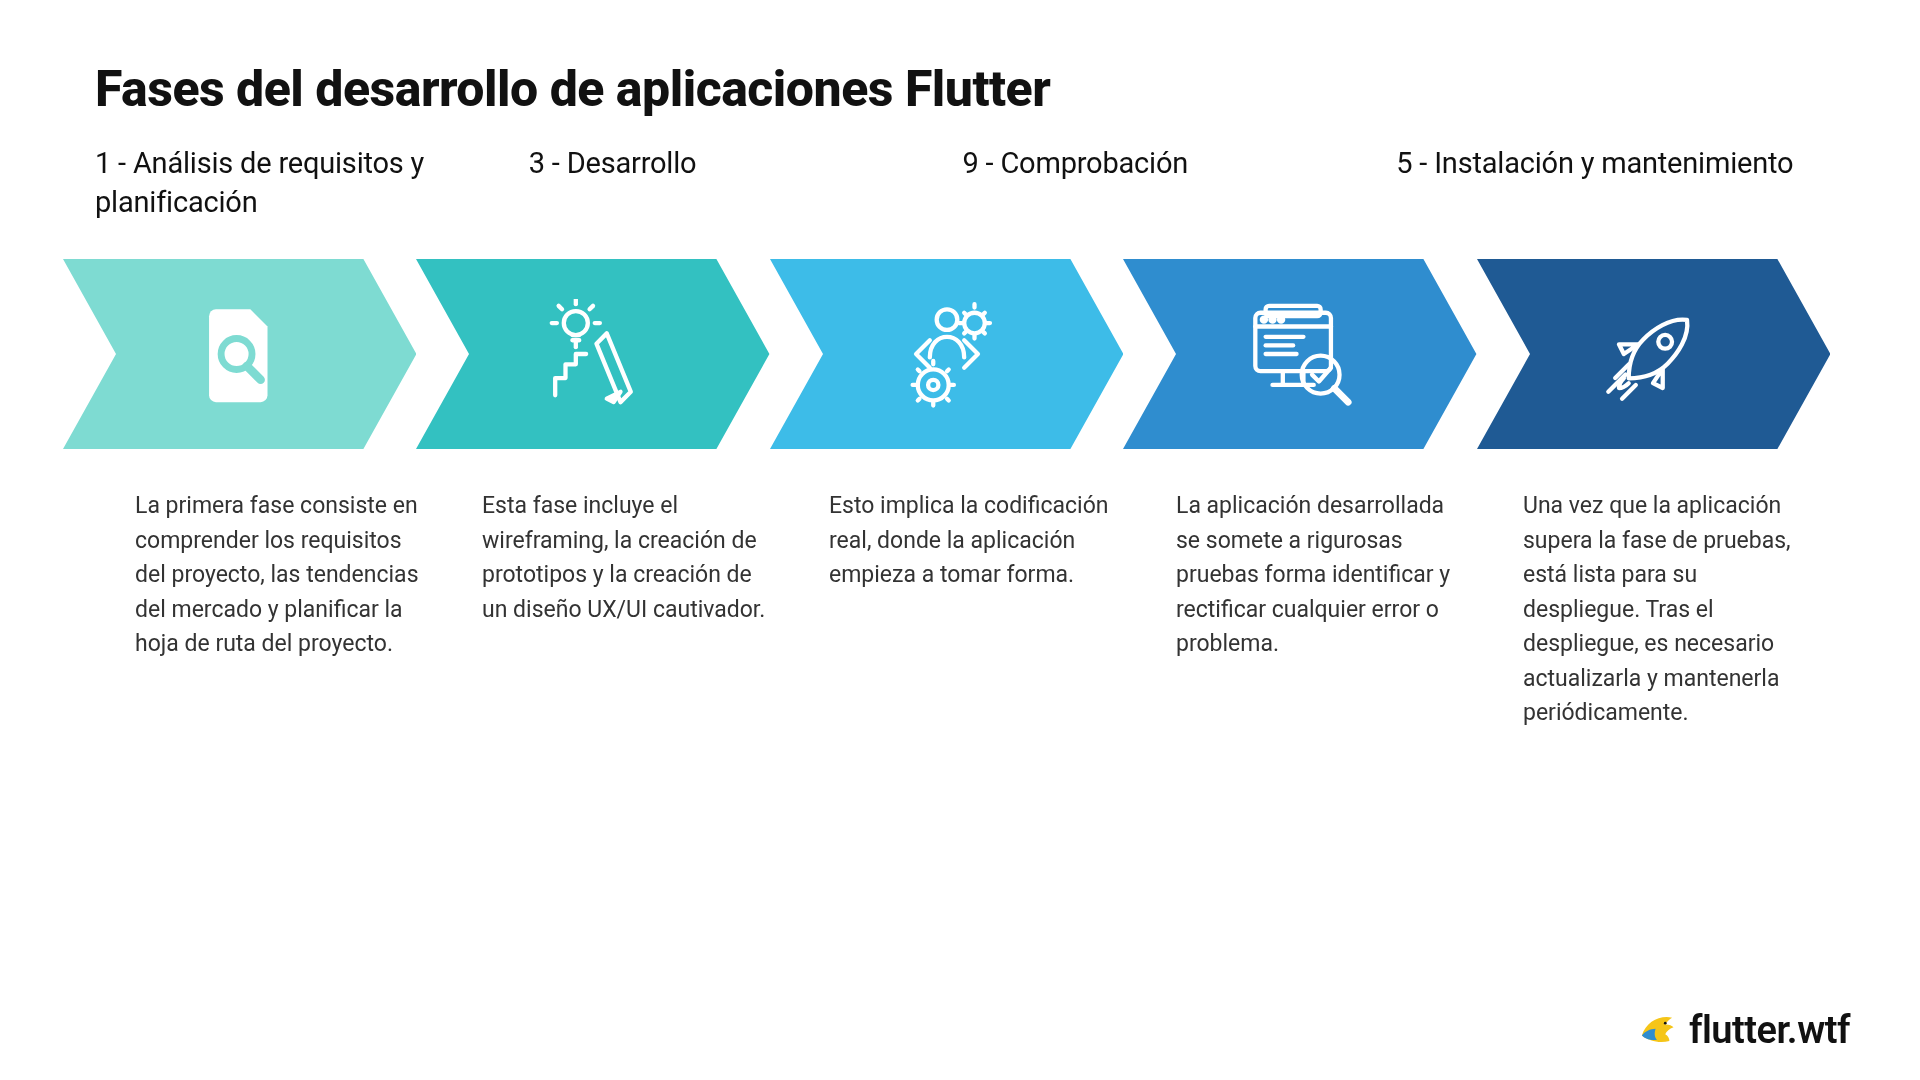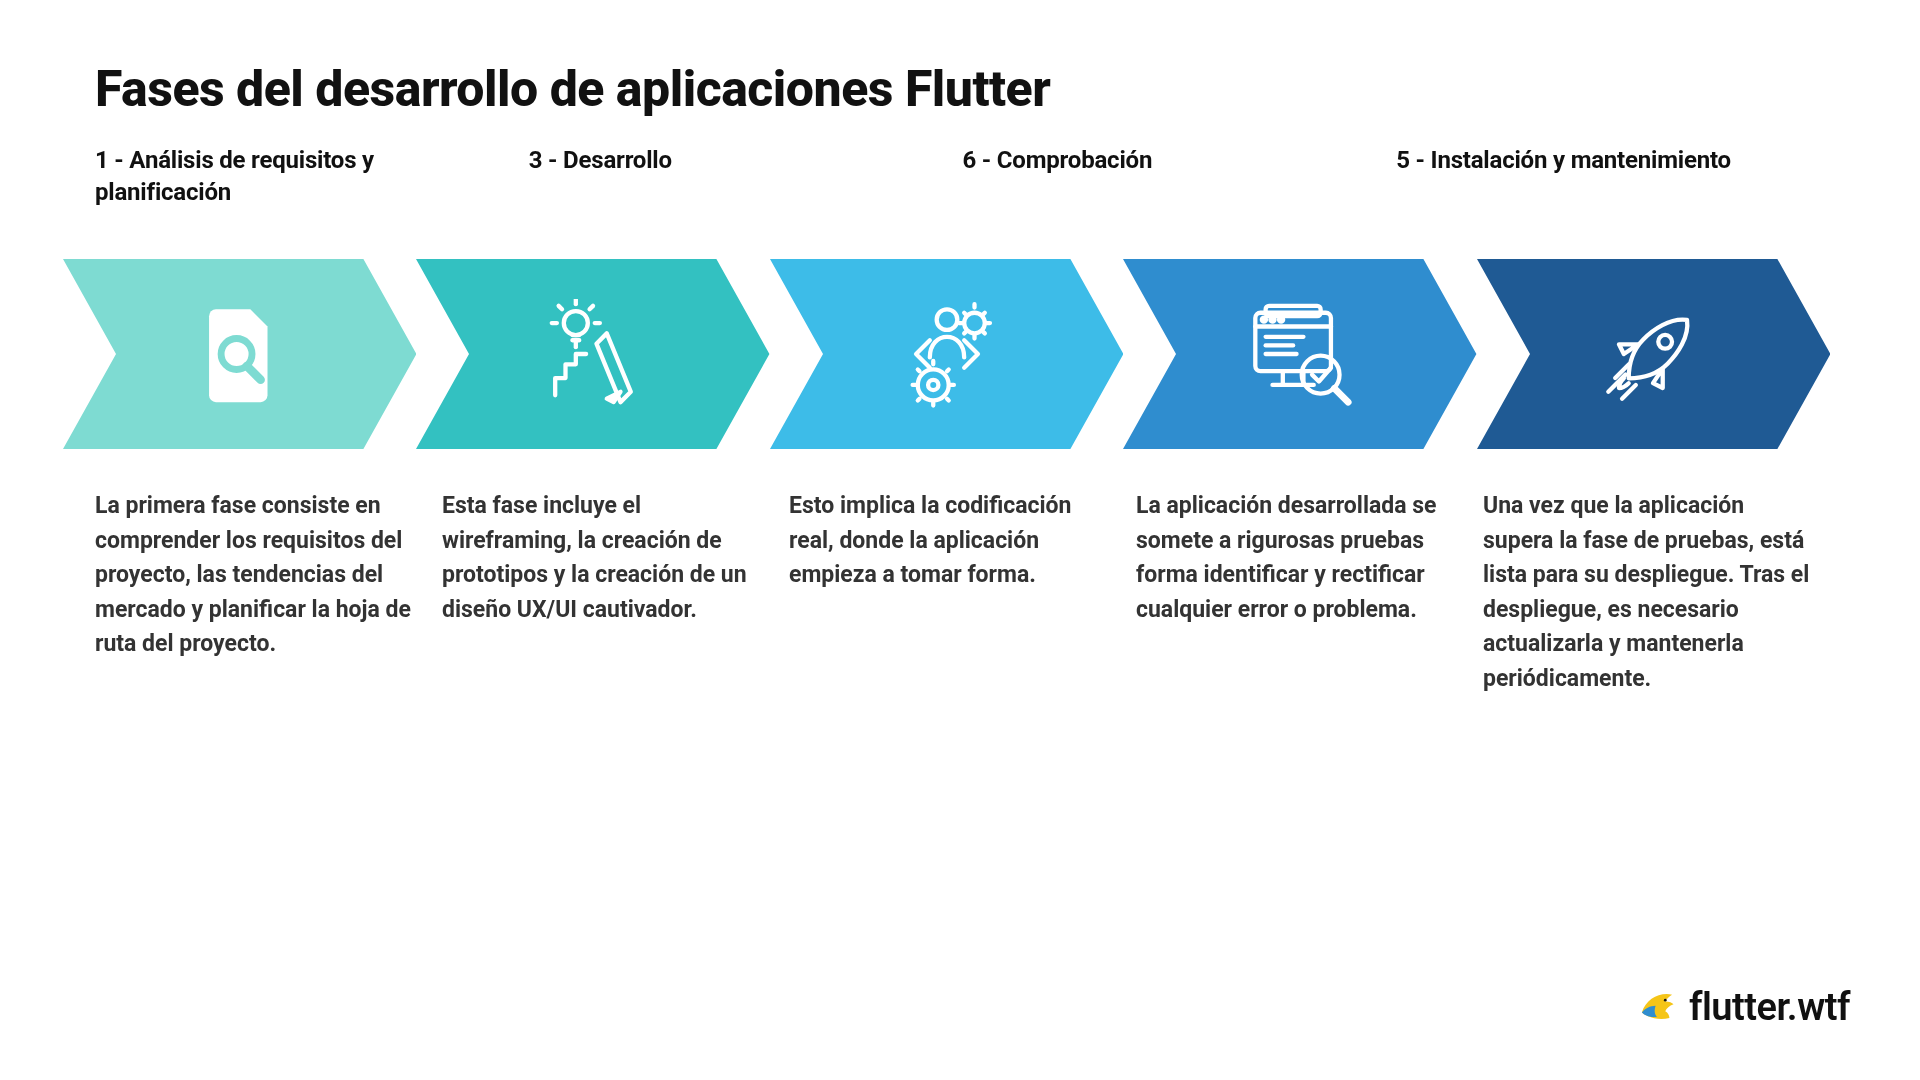--- a/index.html
+++ b/index.html
@@ -22,22 +22,22 @@
   .columns {
     display: flex;
     gap: 0;
   }
   .col {
     flex: 1 1 0;
     padding-right: 20px;
     min-width: 0;
   }
   .phase-label {
-    font-size: 24px;
-    font-weight: 700;
+    font-size: 29px;
+    font-weight: 400;
     line-height: 1.35;
     min-height: 90px;
     color: #111;
     letter-spacing: -0.2px;
   }
   .arrows {
     display: flex;
     margin-top: 25px;
     margin-bottom: 40px;
     margin-left: -32px;
@@ -63,26 +63,27 @@
     height: 110px;
     display: flex;
     align-items: center;
     justify-content: center;
   }
   .arrow .icon svg { width: 100%; height: 100%; }
   .desc {
     font-size: 23px;
     line-height: 1.5;
     color: #333;
-    font-weight: 700;
+    font-weight: 400;
+    margin-left: 40px;
   }
   .footer-logo {
     position: absolute;
     right: 70px;
-    bottom: 51px;
+    bottom: 28px;
     display: flex;
     align-items: center;
     gap: 10px;
   }
   .footer-logo .brand {
     font-size: 38px;
     font-weight: 600;
     color: #111;
     letter-spacing: -0.5px;
   }
@@ -94,21 +95,21 @@
 <h1 class="title">Fases del desarrollo de aplicaciones Flutter</h1>
 
 <div class="columns">
   <div class="col">
       <div class="phase-label">1 - Análisis de requisitos y planificación</div>
     </div>
   <div class="col">
       <div class="phase-label">3 - Desarrollo</div>
     </div>
   <div class="col">
-      <div class="phase-label">6 - Comprobación</div>
+      <div class="phase-label">9 - Comprobación</div>
     </div>
   <div class="col">
       <div class="phase-label">5 - Instalación y mantenimiento</div>
     </div>
 </div>
 
 <div class="arrows">
 
   <div class="arrow">
     <svg class="shape" viewBox="0 0 100 100" preserveAspectRatio="none">

